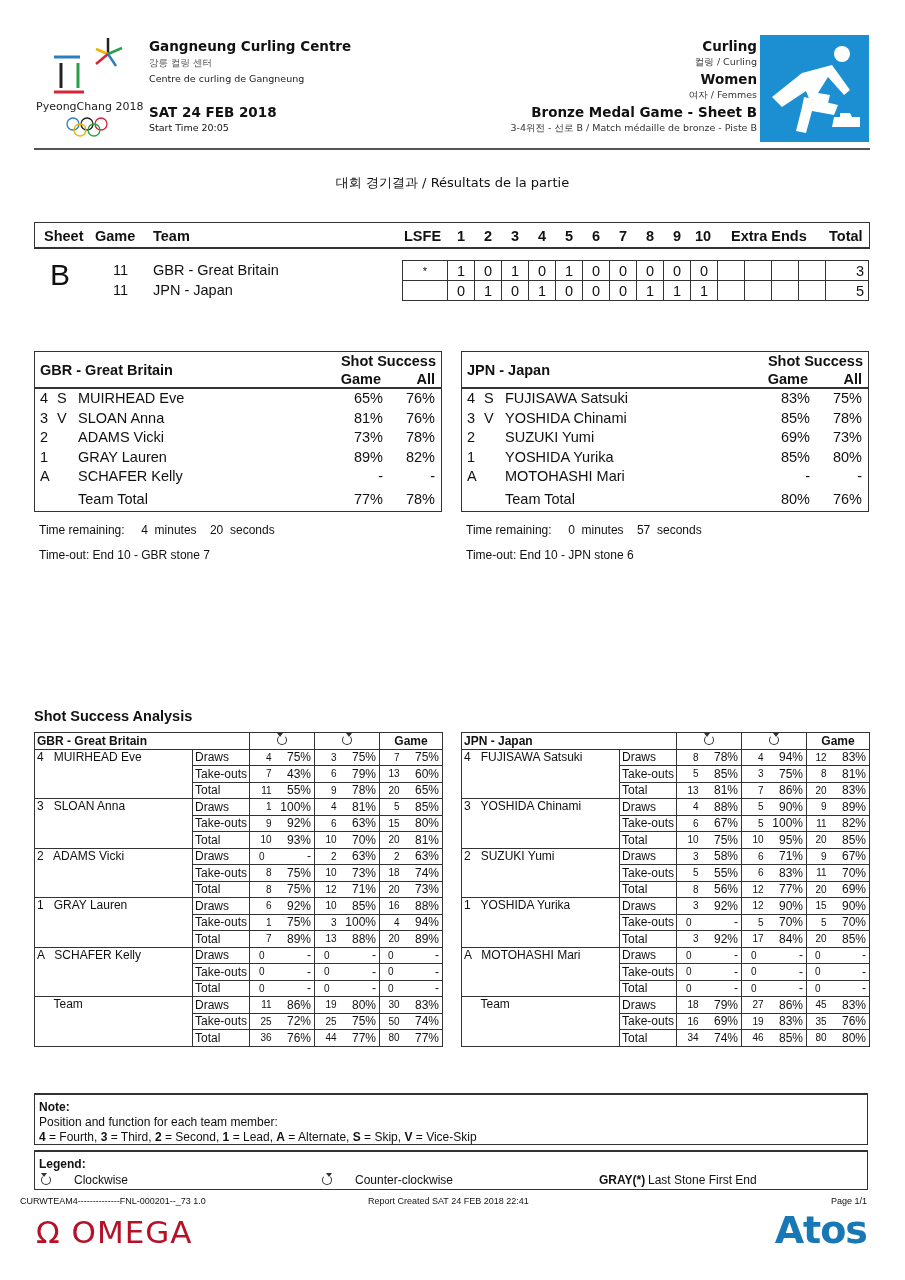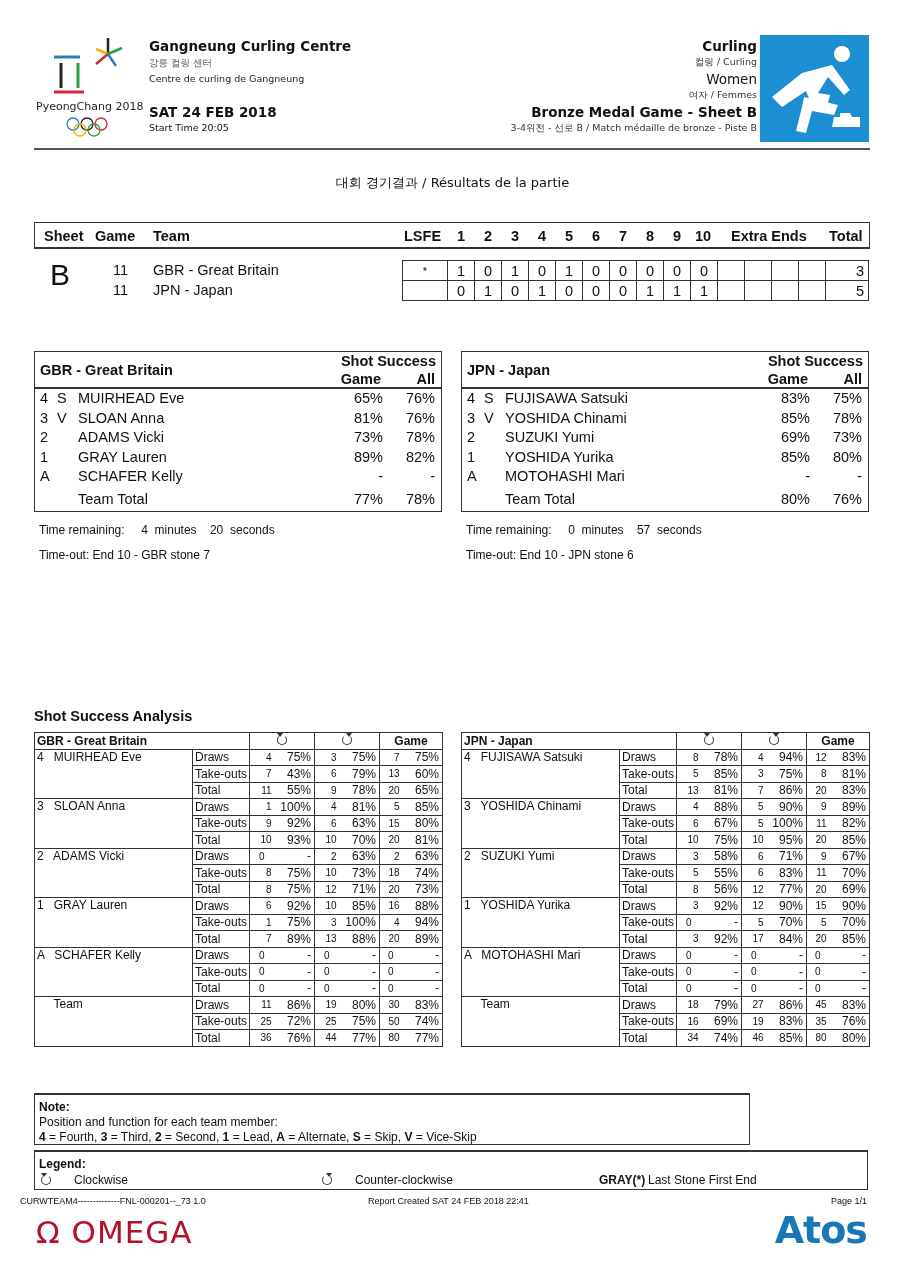--- a/index.html
+++ b/index.html
@@ -11,21 +11,21 @@
   .logo-block { left: 36px; top: 36px; width: 110px; height: 106px; }
   .venue { left: 149px; top: 38px; font-family: "DejaVu Sans", sans-serif; }
   .venue .v1 { font-size: 13.5px; font-weight: bold; }
   .venue .v2, .venue .v3 { font-size: 9.5px; margin-top: 3px; color:#222; }
   .venue .v2 { color:#555; }
   .venue .date { font-size: 13.5px; font-weight: bold; margin-top: 20px; }
   .venue .start { font-size: 9.5px; margin-top: 2px; }
   .event { right: 148px; top: 38px; text-align: right; font-family: "DejaVu Sans", sans-serif; }
   .event .e1 { font-size: 13.5px; font-weight: bold; }
   .event .e2 { font-size: 9.5px; margin-top: 2px; color:#333; }
-  .event .e3 { font-size: 13.5px; font-weight: normal; margin-top: 2px; }
+  .event .e3 { font-size: 13.5px; font-weight: bold; margin-top: 2px; }
   .event .e5 { font-size: 13.5px; font-weight: bold; margin-top: 2px; }
   .pict { left: 760px; top: 35px; width: 109px; height: 107px; background: #1b8fd2; }
   .rule { left: 34px; right: 35px; height: 2px; background: #555; }
 
   
   .title { left: 0; width: 905px; top: 162px; text-align: center; font-family: "DejaVu Sans", sans-serif; }
   .title .t1 { font-size: 15.5px; font-weight: bold; }
   .title .t2 { font-size: 13px; margin-top: 12px; }
 
   
@@ -54,21 +54,21 @@
   .sa-table .hdr td { font-weight: bold; }
   .sa-table td.pl { vertical-align: top; border-bottom: 1px solid #333; }
   .sa-table td.num { border-right: none; text-align: right; font-size: 10px; padding-right: 2px; }
   .sa-table td.pct { border-left: none; text-align: right; padding-right: 3px; }
   .rot { display: inline-block; width: 10px; height: 10px; border: 1.3px solid #333; border-radius: 50%; border-top-color: transparent; position: relative; }
   .rot::after { content: ""; position: absolute; top: -3px; width: 0; height: 0; border-left: 3px solid transparent; border-right: 3px solid transparent; border-top: 4px solid #333; }
   .rot.cw::after { left: -1px; }
   .rot.ccw::after { right: -1px; }
 
   
-  .note { left: 34px; top: 1093px; width: 716px; height: 52px; border: 1px solid #333; border-top-width: 2px; font-size: 12px; padding: 5px 4px; line-height: 15px; }
+  .note { left: 34px; top: 1093px; width: 834px; height: 52px; border: 1px solid #333; border-top-width: 2px; font-size: 12px; padding: 5px 4px; line-height: 15px; }
   .legend { left: 34px; top: 1150px; width: 834px; height: 40px; border: 1px solid #333; border-top-width: 2px; font-size: 12px; padding: 4px 4px; line-height: 16px; }
   .foot { top: 1196px; font-size: 9px; }
   .omega { left: 36px; top: 1214px; color: #b5122a; font-size: 31px; letter-spacing: 1px; font-family: "DejaVu Sans", sans-serif; }
   .atos { right: 38px; top: 1208px; color: #1877b5; font-size: 38px; font-weight: bold; font-family: "DejaVu Sans", sans-serif; letter-spacing: -1px; }
 </style>
 </head>
 <body>
 
 <div class="abs logo-block">
   <svg width="110" height="106" viewBox="0 0 110 106">

